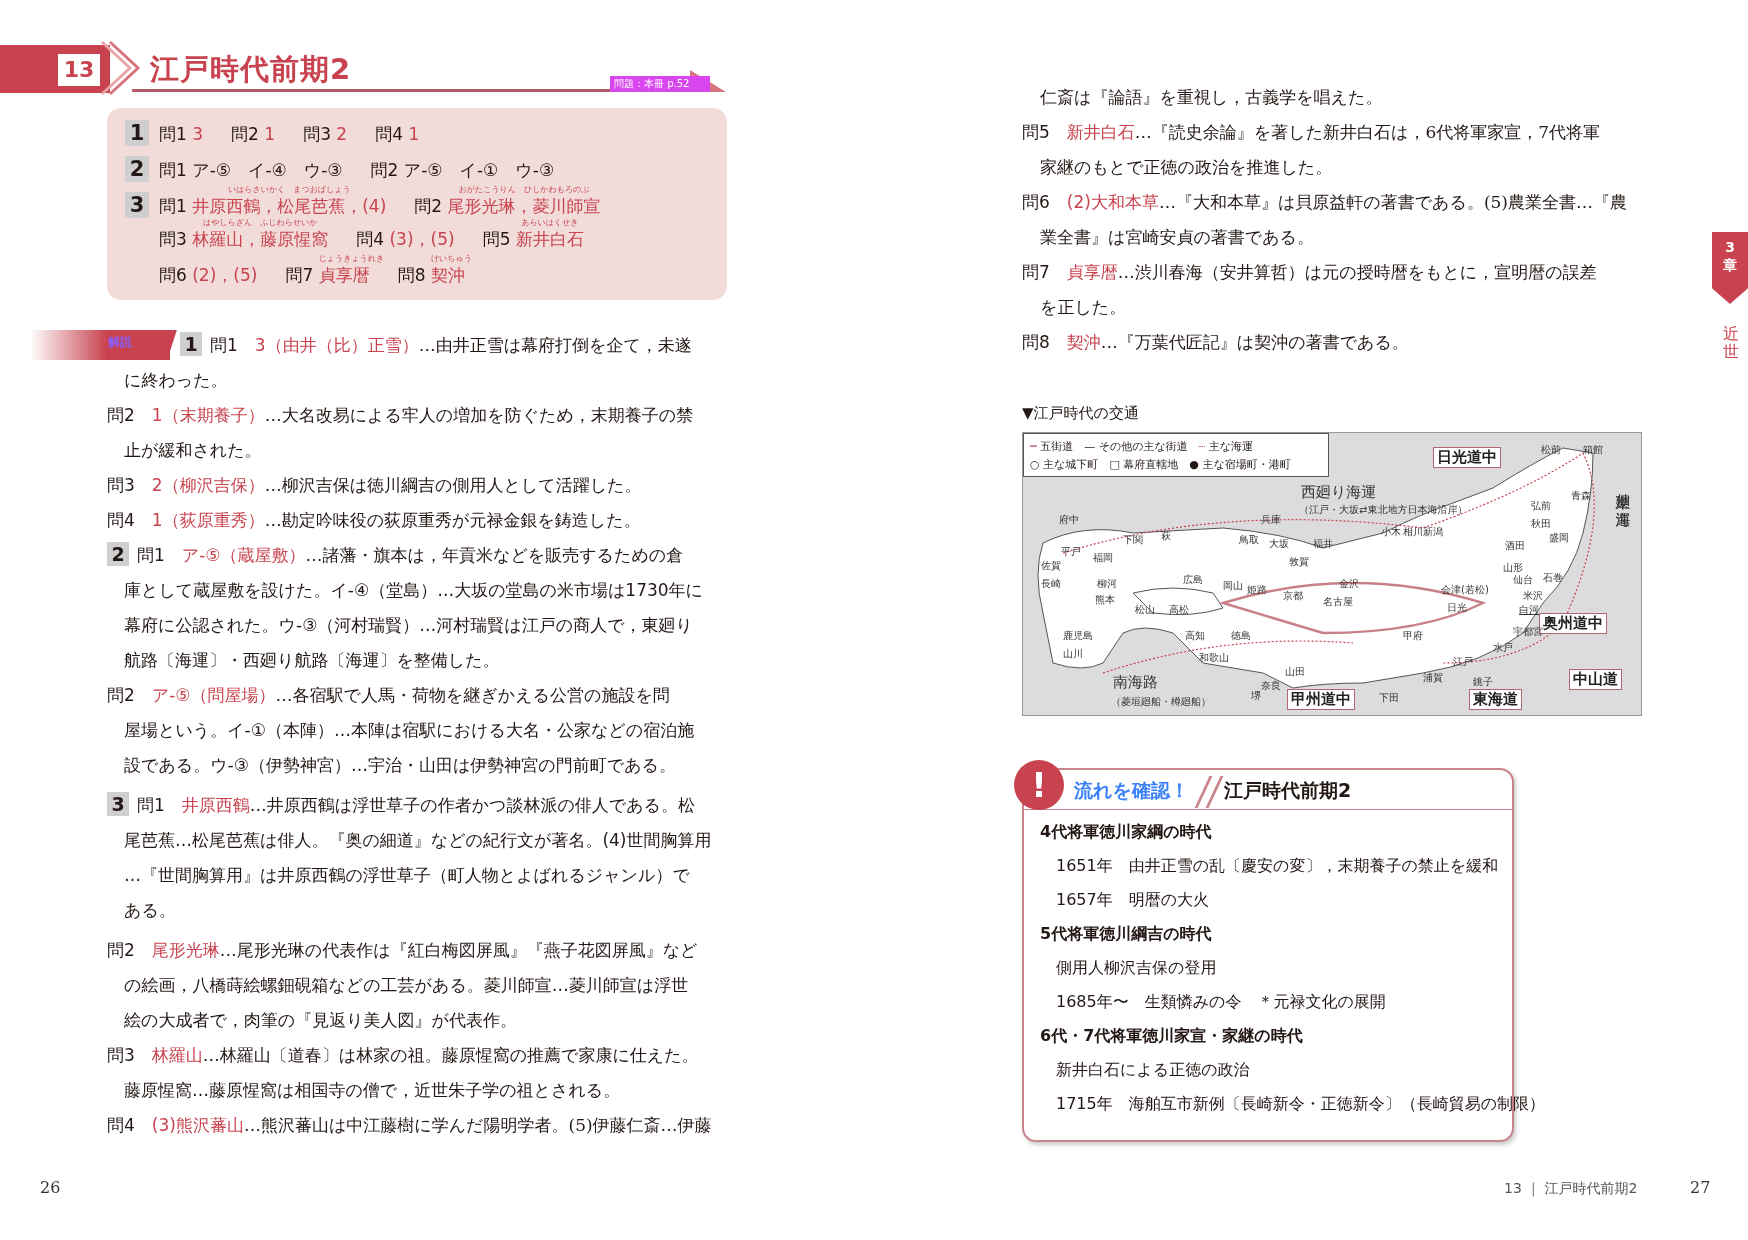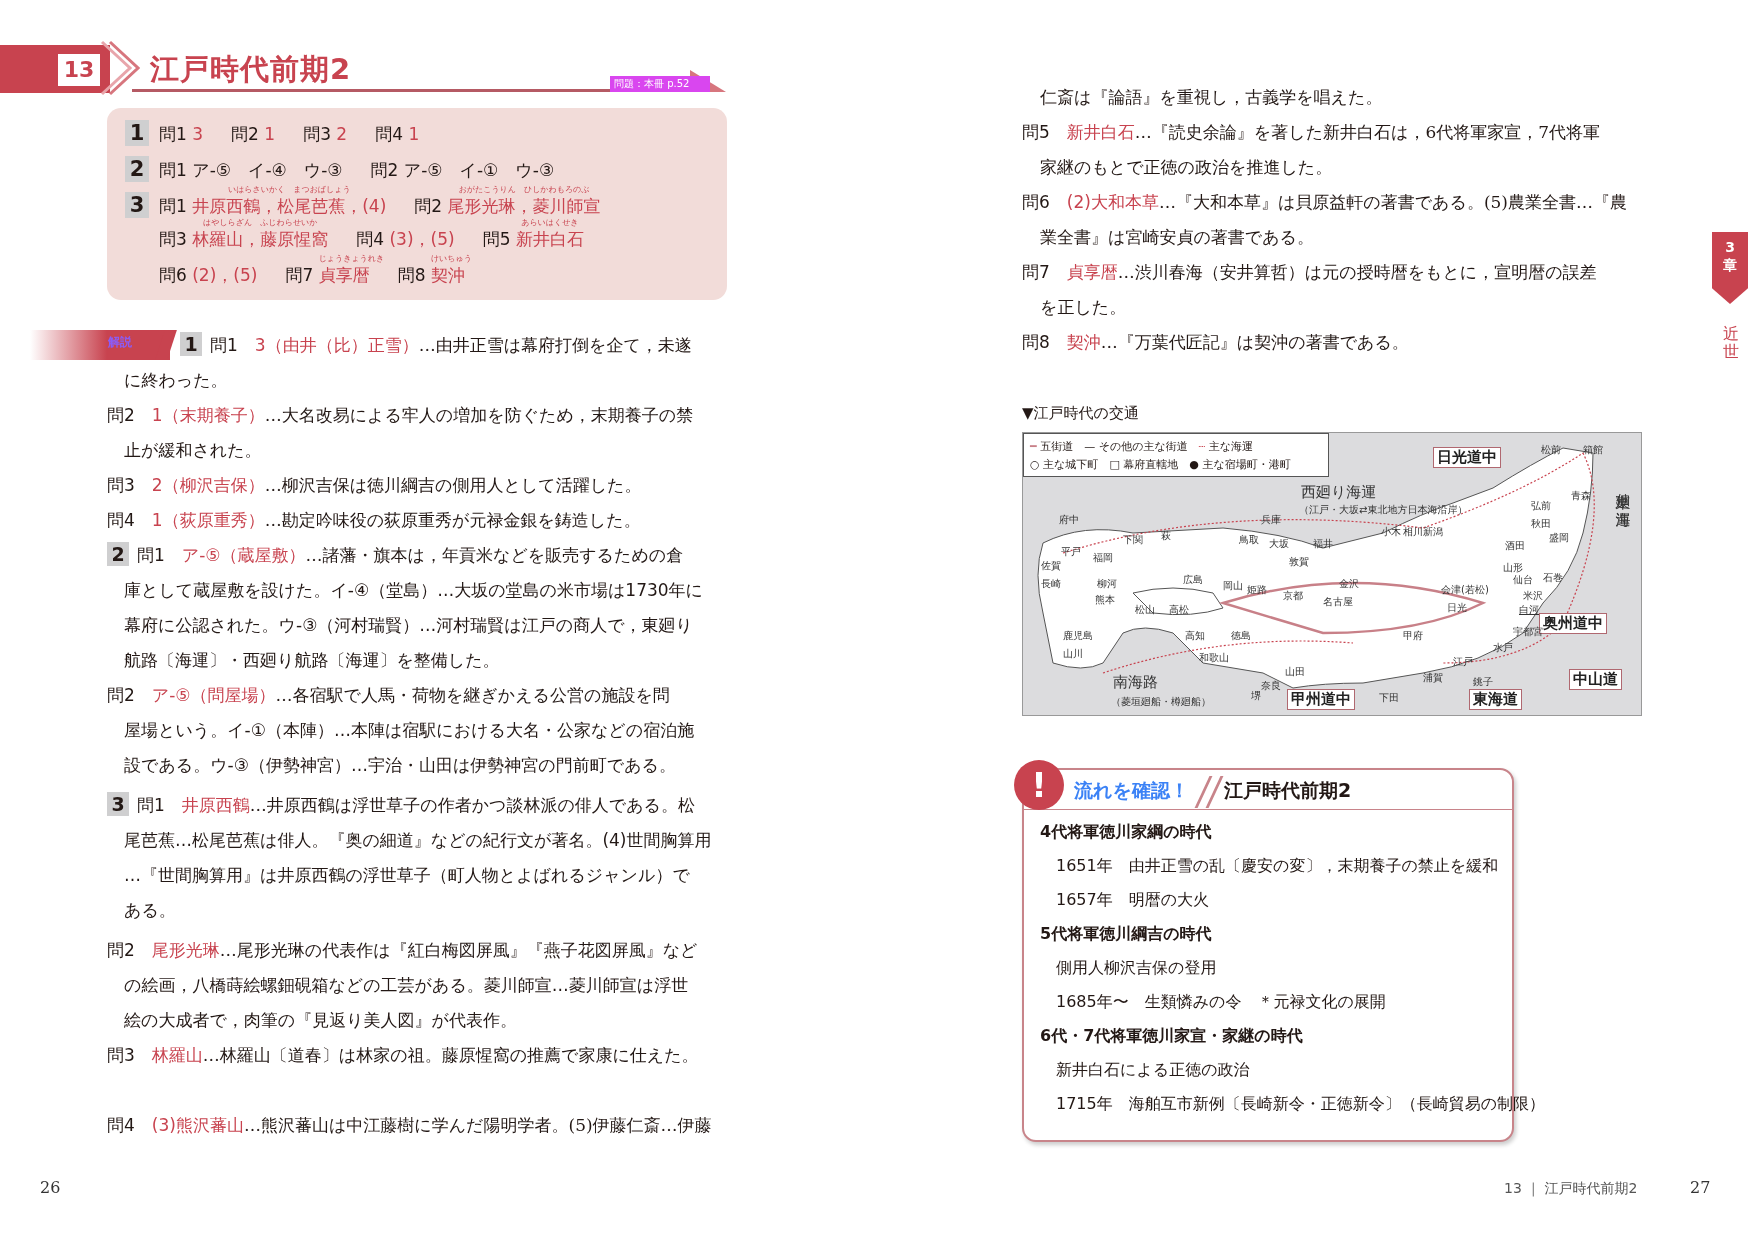--- a/index.html
+++ b/index.html
@@ -132,20 +132,21 @@
   <div class="exp t" style="left:124px; top:713px;">屋場という。イ-①（本陣）…本陣は宿駅における大名・公家などの宿泊施</div>
   <div class="exp t" style="left:124px; top:748px;">設である。ウ-③（伊勢神宮）…宇治・山田は伊勢神宮の門前町である。</div>
   <div class="exp" style="left:107px; top:788px;"><span class="secnum">3</span><span class="q">問1</span>　<span class="red q">井原西鶴</span><span class="t">…井原西鶴は浮世草子の作者かつ談林派の俳人である。松</span></div>
   <div class="exp t" style="left:124px; top:823px;">尾芭蕉…松尾芭蕉は俳人。『奥の細道』などの紀行文が著名。(4)世間胸算用</div>
   <div class="exp t" style="left:124px; top:858px;">…『世間胸算用』は井原西鶴の浮世草子（町人物とよばれるジャンル）で</div>
   <div class="exp t" style="left:124px; top:893px;">ある。</div>
   <div class="exp" style="left:107px; top:933px;"><span class="q">問2</span>　<span class="red q">尾形光琳</span><span class="t">…尾形光琳の代表作は『紅白梅図屏風』『燕子花図屏風』など</span></div>
   <div class="exp t" style="left:124px; top:968px;">の絵画，八橋蒔絵螺鈿硯箱などの工芸がある。菱川師宣…菱川師宣は浮世</div>
   <div class="exp t" style="left:124px; top:1003px;">絵の大成者で，肉筆の『見返り美人図』が代表作。</div>
   <div class="exp" style="left:107px; top:1038px;"><span class="q">問3</span>　<span class="red q">林羅山</span><span class="t">…林羅山〔道春〕は林家の祖。藤原惺窩の推薦で家康に仕えた。</span></div>
+  <div class="exp t" style="left:124px; top:1073px;">藤原惺窩…藤原惺窩は相国寺の僧で，近世朱子学の祖とされる。</div>
   <div class="exp" style="left:107px; top:1108px;"><span class="q">問4</span>　<span class="red q">(3)熊沢蕃山</span><span class="t">…熊沢蕃山は中江藤樹に学んだ陽明学者。(5)伊藤仁斎…伊藤</span></div>
 
   <div class="pnum" style="left:40px;">26</div>
 </div>
 
 <div class="page page-right">
   <div class="exp t" style="left:166px; top:80px;">仁斎は『論語』を重視し，古義学を唱えた。</div>
   <div class="exp" style="left:148px; top:115px;"><span class="q">問5</span>　<span class="red q">新井白石</span><span class="t">…『読史余論』を著した新井白石は，6代将軍家宣，7代将軍</span></div>
   <div class="exp t" style="left:166px; top:150px;">家継のもとで正徳の政治を推進した。</div>
   <div class="exp" style="left:148px; top:185px;"><span class="q">問6</span>　<span class="red q">(2)大和本草</span><span class="t">…『大和本草』は貝原益軒の著書である。(5)農業全書…『農</span></div>

